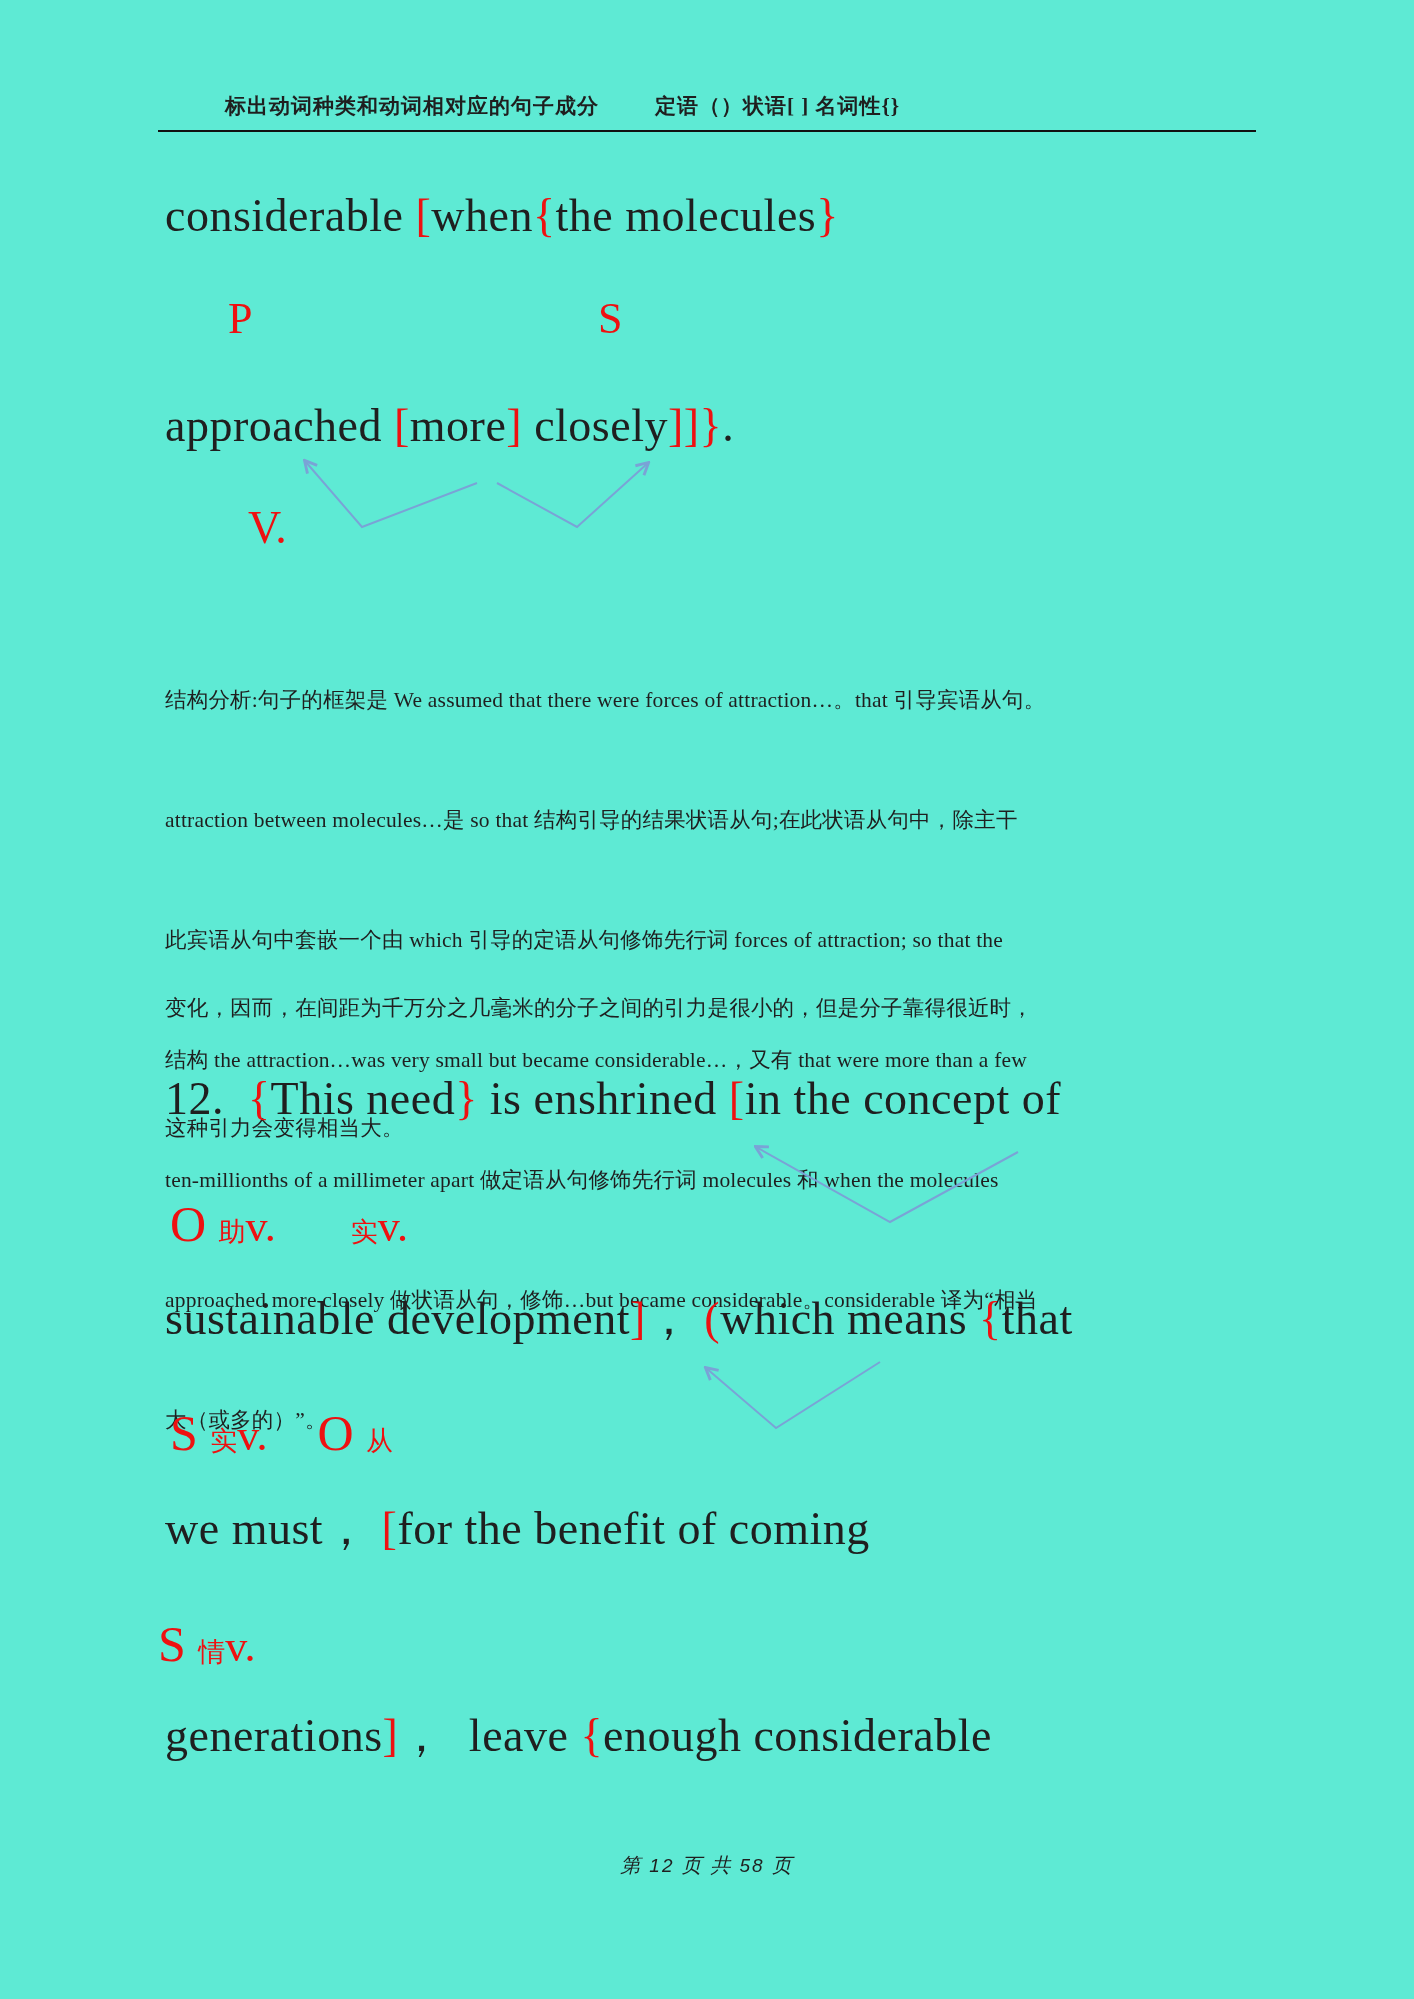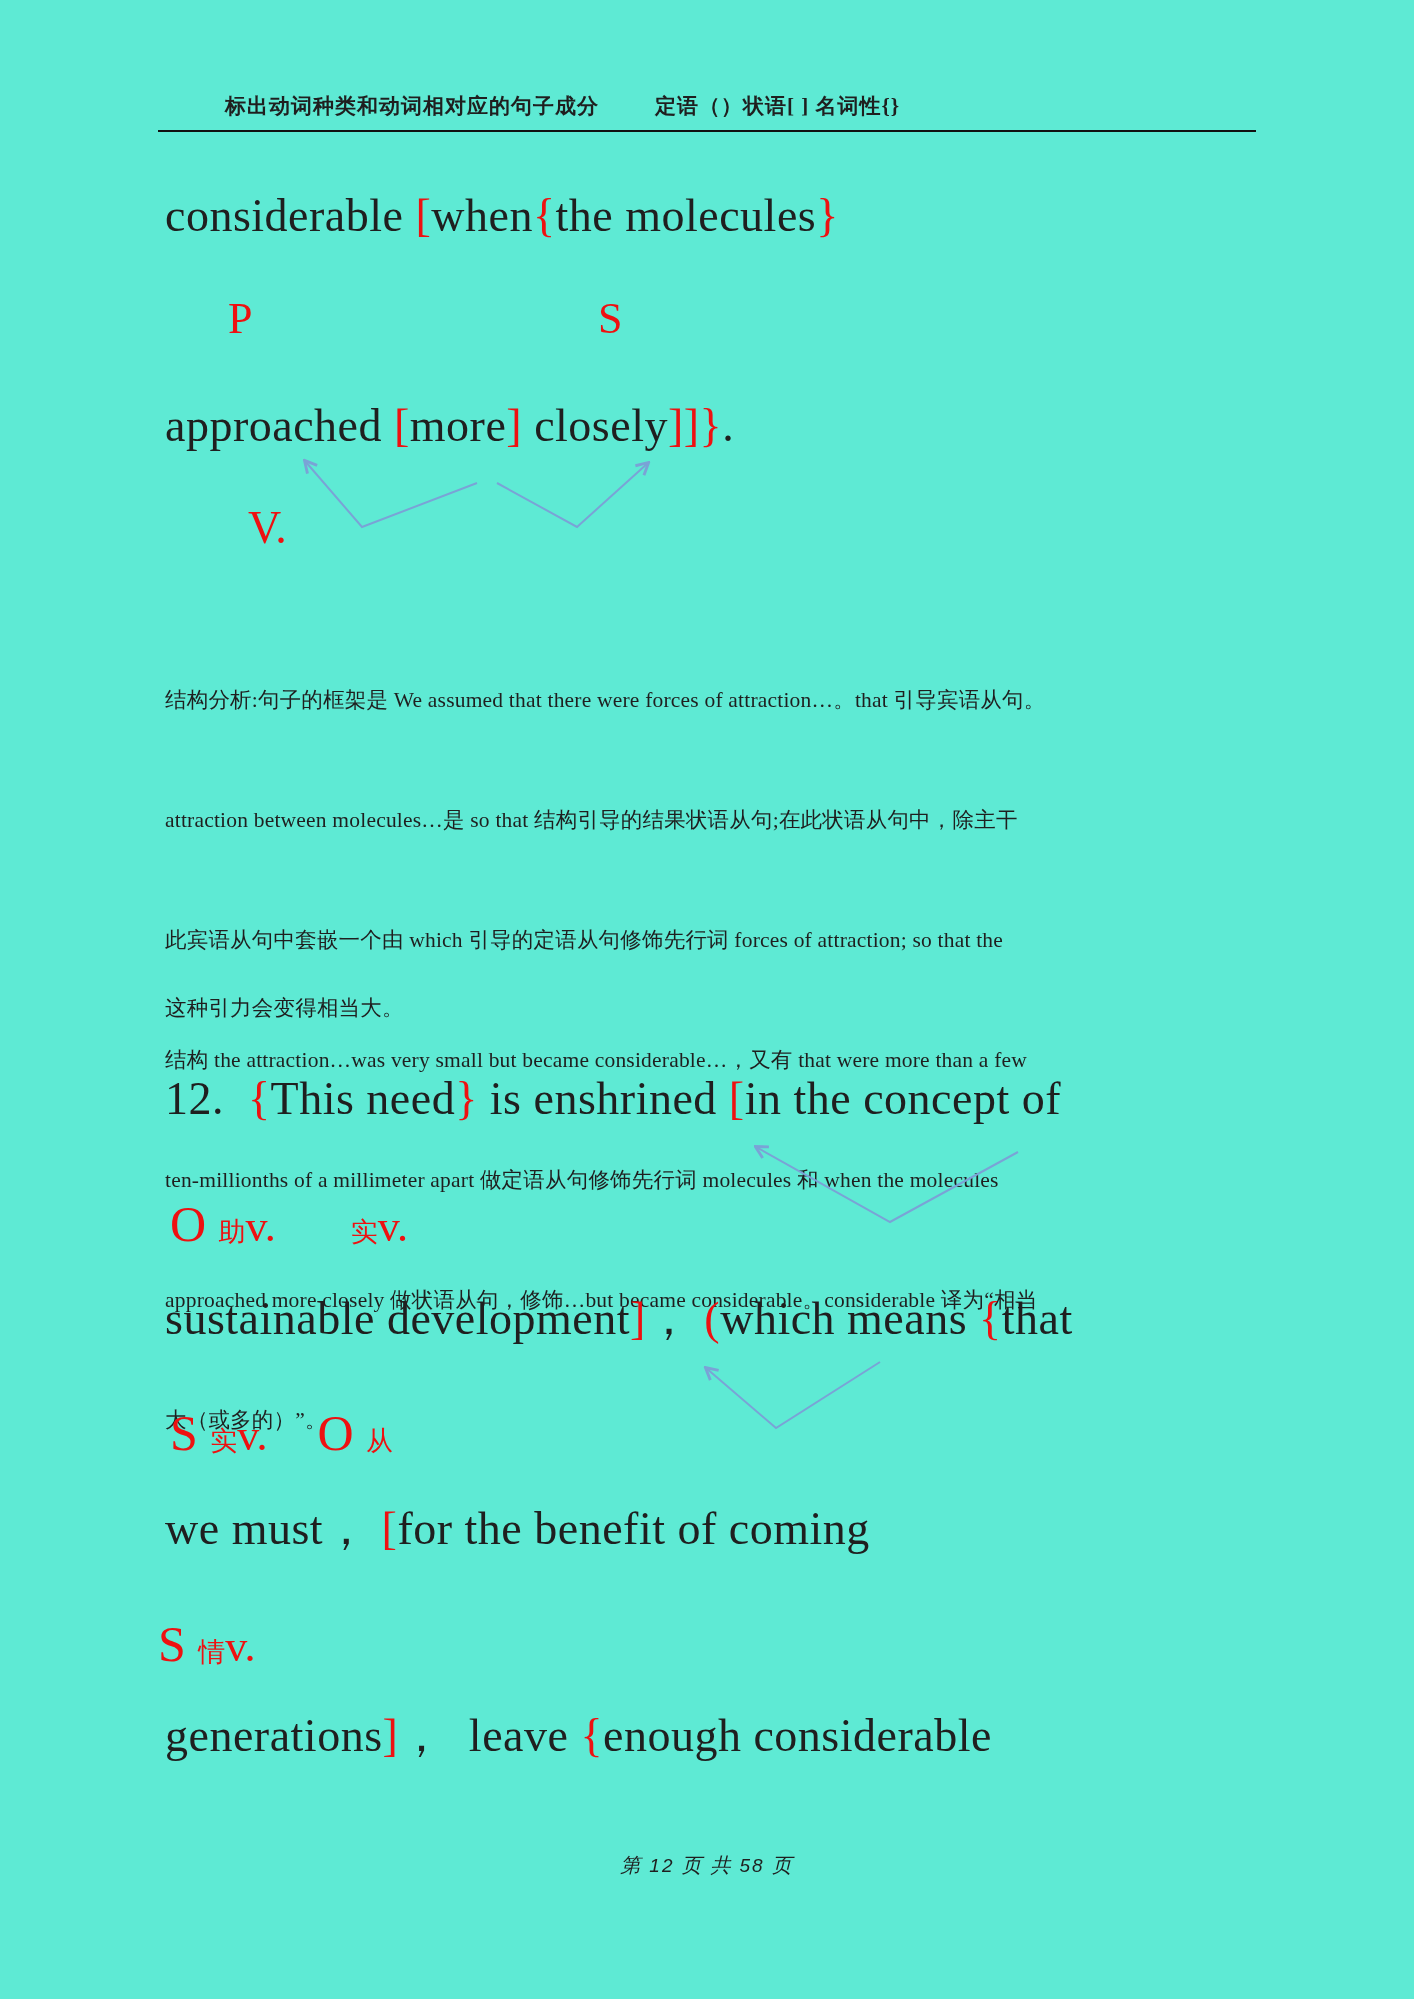--- a/index.html
+++ b/index.html
@@ -54,20 +54,21 @@
     <div class="pline">结构分析:句子的框架是 We assumed that there were forces of attraction…。that 引导宾语从句。</div>
     <div class="pline">attraction between molecules…是 so that 结构引导的结果状语从句;在此状语从句中，除主干</div>
     <div class="pline">此宾语从句中套嵌一个由 which 引导的定语从句修饰先行词 forces of attraction; so that the</div>
     <div class="pline">结构 the attraction…was very small but became considerable…，又有 that were more than a few</div>
     <div class="pline">ten-millionths of a millimeter apart 做定语从句修饰先行词 molecules 和 when the molecules</div>
     <div class="pline">approached more closely 做状语从句，修饰…but became considerable。considerable 译为“相当</div>
     <div class="pline">大（或多的）”。</div>
   </div>
 
   <div class="abs para" style="left:165px;top:908px;width:1100px;">
+    <div class="pline">变化，因而，在间距为千万分之几毫米的分子之间的引力是很小的，但是分子靠得很近时，</div>
     <div class="pline">这种引力会变得相当大。</div>
   </div>
 
   <div class="abs bigline" style="left:165px;top:1073px;"><span>12.  </span><span class="s-r">{</span><span>This need</span><span class="s-r">}</span><span> is enshrined </span><span class="s-r">[</span><span>in the concept of</span></div>
 
   <div class="abs redrow" style="left:170px;top:1196px;"><span class="s-lg">O</span><span> </span><span class="s-sm">助</span><span class="s-md">v.</span><span>      </span><span class="s-sm">实</span><span class="s-md">v.</span></div>
 
   <div class="abs bigline" style="left:165px;top:1293px;"><span>sustainable development</span><span class="s-r">]</span><span>，</span><span> </span><span class="s-r">(</span><span>which means </span><span class="s-r">{</span><span>that</span></div>
 
   <div class="abs redrow" style="left:170px;top:1405px;"><span class="s-lg">S</span><span> </span><span class="s-sm">实</span><span class="s-md">v.</span><span>    </span><span class="s-lg">O</span><span> </span><span class="s-sm">从</span></div>

